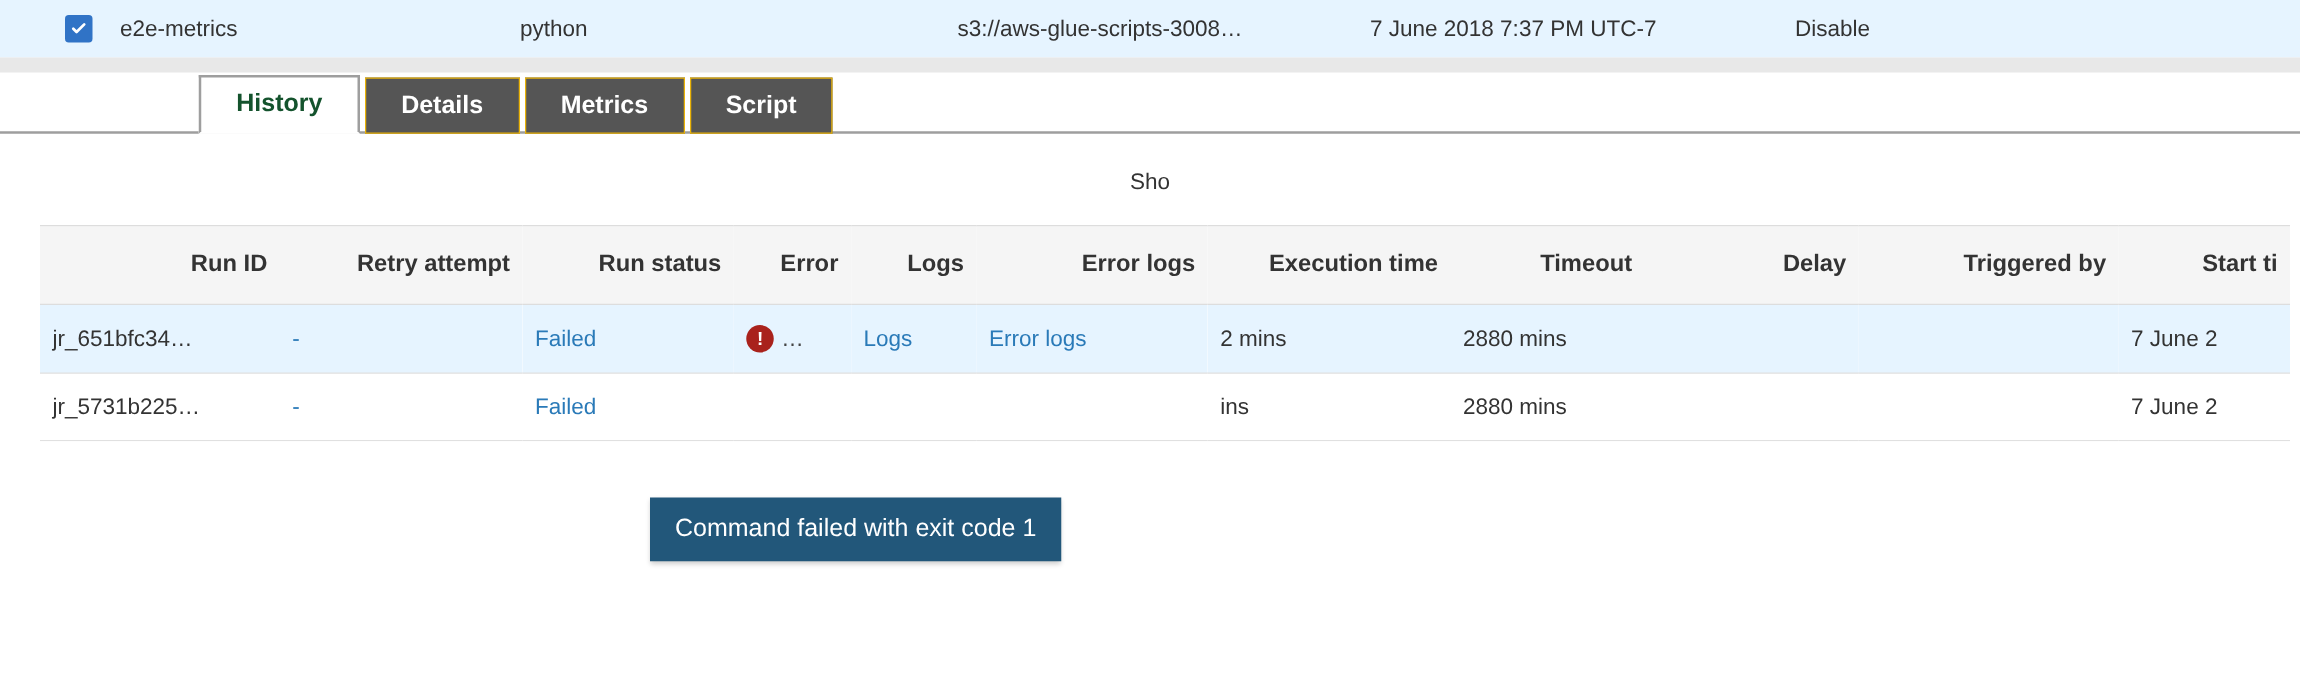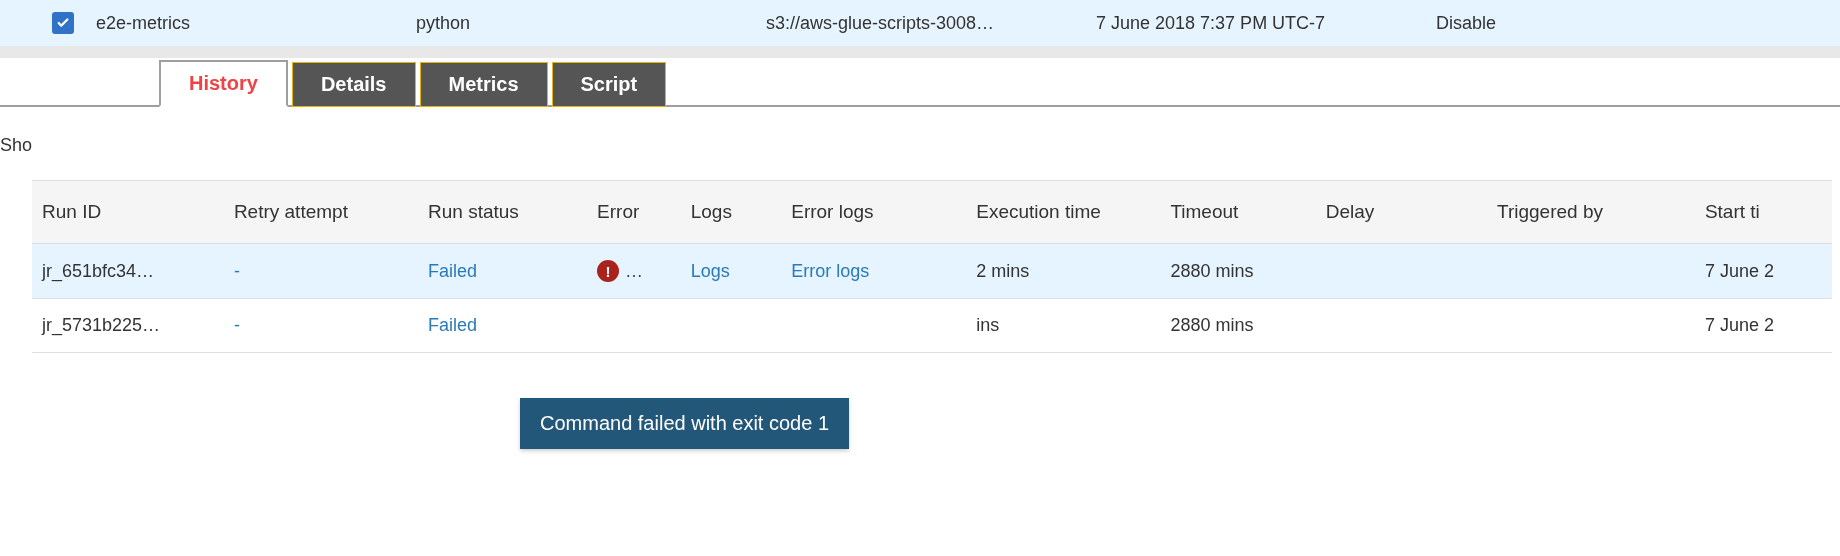--- a/index.html
+++ b/index.html
@@ -53,39 +53,39 @@
       font-weight: 700;
       font-size: 20px;
       border: 1px solid #eab308;
       cursor: pointer;
       margin-right: 4px;
       position: relative;
       top: 2px;
     }
     .tab.active {
       background: #fff;
-      color: #ef4444;
+      color: #14532d;
       border: 2px solid #9e9e9e;
       border-bottom: 2px solid #fff;
     }
     .show-row {
-      text-align: left;
+      text-align: center;
       padding: 28px 0 24px 0;
       width: 100%;
     }
     .show-link { color: #333; }
     .table {
       width: 1800px;
       margin-left: 32px;
       border-collapse: collapse;
       table-layout: fixed;
     }
     .table thead th {
-      text-align: left;
-      font-weight: 400;
+      text-align: right;
+      font-weight: 700;
       font-size: 19px;
       padding: 16px 10px;
       background: #f5f5f5;
       border-top: 1px solid #ddd;
       border-bottom: 1px solid #ddd;
       vertical-align: middle;
       line-height: 1.6;
     }
     .table tbody td {
       padding: 16px 10px;

